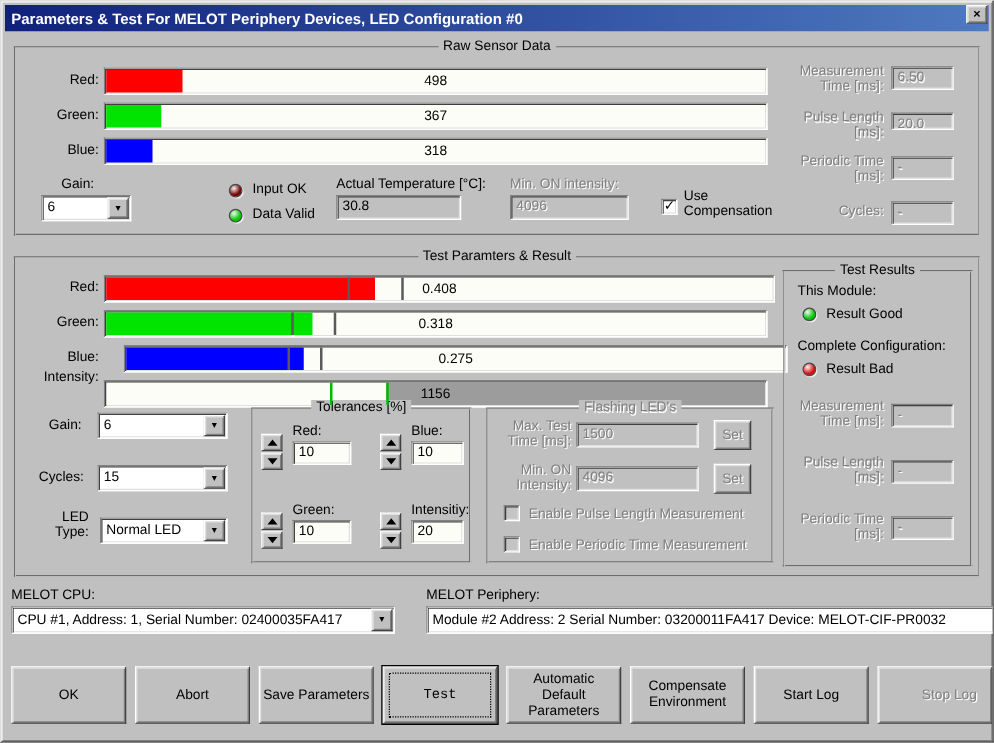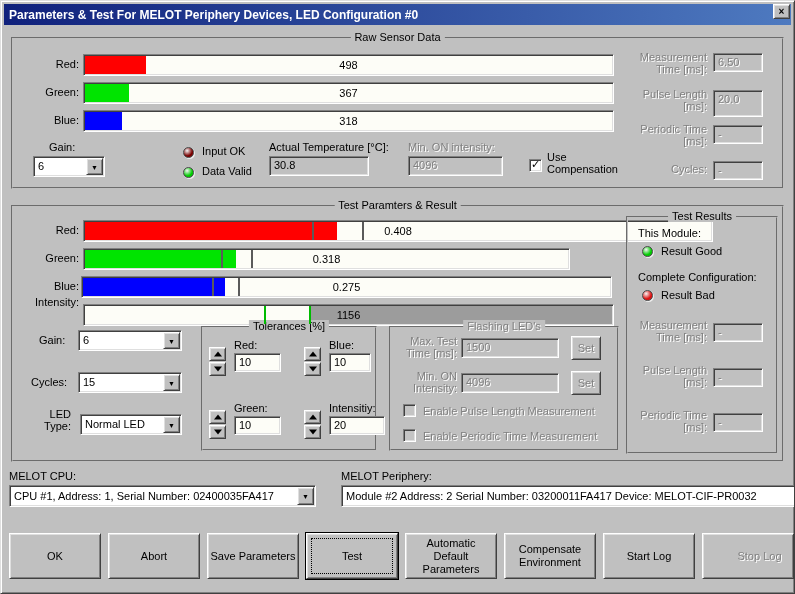--- a/index.html
+++ b/index.html
@@ -72,21 +72,21 @@
   .spin-up::after { border-bottom:5px solid #000; }
   .spin-down::after { border-top:5px solid #000; }
   .btn {
     position:absolute; top:532px; width:92px; height:46px;
     background:#c0c0c0; color:#000;
     border:1px solid; border-color:#fff #404040 #404040 #fff;
     box-shadow: inset 1px 1px 0 #dfdfdf, inset -1px -1px 0 #808080;
     font-family:inherit; font-size:11px; text-align:center;
     display:flex; align-items:center; justify-content:center; padding:2px; line-height:13px;
   }
-  .btn.focused { outline:1px solid #000; }
+  .btn.focused { outline:1px solid #000;font-family:Liberation Mono, monospace; }
   .btn.focused::after { content:""; position:absolute; left:4px; top:4px; right:4px; bottom:4px; border:1px dotted #000; }
   .btn.disabled { color:#808080; text-shadow:1px 1px 0 #fff;padding-left:25px; }
   .setbtn { position:absolute; width:30px; height:24px; display:flex; align-items:center; justify-content:center; }
 </style>
 </head>
 <body>
 
 <div class="dialog">
 
   <div class="titlebar" style="background: linear-gradient(90deg, rgb(16, 33, 124), rgb(78, 122, 192));">
@@ -140,54 +140,54 @@
   </div>
 
   <span class="checkbox checked sunken" style="left:528px;top:158px"></span>
   <span class="lbl" style="left:546px;top:150px;width:80px;white-space:normal">Use Compensation</span>
 
   <span class="lbl lbl-r dis" style="left:628px;top:50px;width:78px">Measurement Time [ms]:</span>
   <div class="field sunken dis" style="left:712px;top:52px;width:50px;height:19px">
     <span>6.50</span>
   </div>
   <span class="lbl lbl-r dis" style="left:628px;top:87px;width:78px">Pulse Length [ms]:</span>
-  <div class="field sunken dis" style="left:712px;top:89px;width:50px;height:27px">
+  <div class="field sunken dis" style="left:712px;top:89px;width:50px;height:14px">
     <span>20.0</span>
   </div>
   <span class="lbl lbl-r dis" style="left:628px;top:122px;width:78px">Periodic Time [ms]:</span>
   <div class="field sunken dis" style="left:712px;top:124px;width:50px;height:19px">
     <span>-</span>
   </div>
   <span class="lbl lbl-r dis" style="left:628px;top:162px;width:78px">Cycles:</span>
   <div class="field sunken dis" style="left:712px;top:160px;width:50px;height:19px">
     <span>-</span>
   </div>
 
   <div class="group" style="left:10px;top:204px;width:773px;height:257px">
     <span class="legend">Test Paramters &amp; Result</span>
   </div>
 
   <span class="lbl lbl-r" style="left:8px;top:223px;width:70px">Red:</span>
-  <div class="bar sunken" style="left:82px;top:219px;width:630px">
+  <div class="bar sunken" style="left:82px;top:219px;width:537px">
       <div class="bar-fill" style="width: 40.1%; background: rgb(255, 0, 0);"></div>
       <div class="bar-tick" style="left: 36.3%; background: rgb(90, 90, 90);"></div>
       <div class="bar-tick" style="left: 44.3%; background: rgb(90, 90, 90);"></div>
       <span class="bar-value">0.408</span>
     </div>
 
   <span class="lbl lbl-r" style="left:8px;top:251px;width:70px">Green:</span>
-  <div class="bar sunken" style="left:82px;top:247px;width:487px">
+  <div class="bar sunken" style="left:82px;top:247px;width:531px">
       <div class="bar-fill" style="width: 31.1%; background: rgb(0, 228, 0);"></div>
       <div class="bar-tick" style="left: 28.2%; background: rgb(90, 90, 90);"></div>
       <div class="bar-tick" style="left: 34.5%; background: rgb(90, 90, 90);"></div>
       <span class="bar-value">0.318</span>
     </div>
 
   <span class="lbl lbl-r" style="left:8px;top:279px;width:70px">Blue:</span>
-  <div class="bar sunken" style="left:80px;top:275px;width:531px">
+  <div class="bar sunken" style="left:98px;top:275px;width:531px">
       <div class="bar-fill" style="width: 26.9%; background: rgb(0, 0, 255);"></div>
       <div class="bar-tick" style="left: 24.5%; background: rgb(90, 90, 90);"></div>
       <div class="bar-tick" style="left: 29.4%; background: rgb(90, 90, 90);"></div>
       <span class="bar-value">0.275</span>
     </div>
 
   <span class="lbl lbl-r" style="left:8px;top:295px;width:70px">Intensity:</span>
   <div class="bar sunken" style="left:82px;top:303px;width:531px">
       <div class="bar-gray" style="left: 42.5%; background: rgb(156, 156, 156);"></div>
       <div class="bar-tick" style="left: 34%; background: rgb(0, 187, 0);"></div>
@@ -234,21 +234,21 @@
   <span class="spin-btn spin-up raised" style="left:208px;top:409px"></span>
   <span class="spin-btn spin-down raised" style="left:208px;top:424px"></span>
   <span class="lbl" style="left:233px;top:401px">Green:</span>
   <div class="field sunken" style="left:233px;top:415px;width:47px;height:19px;background:#fdfdf7">
     <span>10</span>
   </div>
 
   <span class="spin-btn spin-up raised" style="left:303px;top:409px"></span>
   <span class="spin-btn spin-down raised" style="left:303px;top:424px"></span>
   <span class="lbl" style="left:328px;top:401px">Intensitiy:</span>
-  <div class="field sunken" style="left:328px;top:415px;width:56px;height:19px;background:#fdfdf7">
+  <div class="field sunken" style="left:328px;top:415px;width:42px;height:19px;background:#fdfdf7">
     <span>20</span>
   </div>
 
   <div class="group" style="left:388px;top:325px;width:230px;height:125px">
     <span class="legend dis">Flashing LED's</span>
   </div>
 
   <span class="lbl lbl-r dis" style="left:394px;top:334px;width:62px">Max. Test Time [ms]:</span>
   <div class="field sunken dis" style="left:460px;top:337px;width:98px;height:20px">
     <span>1500</span>

